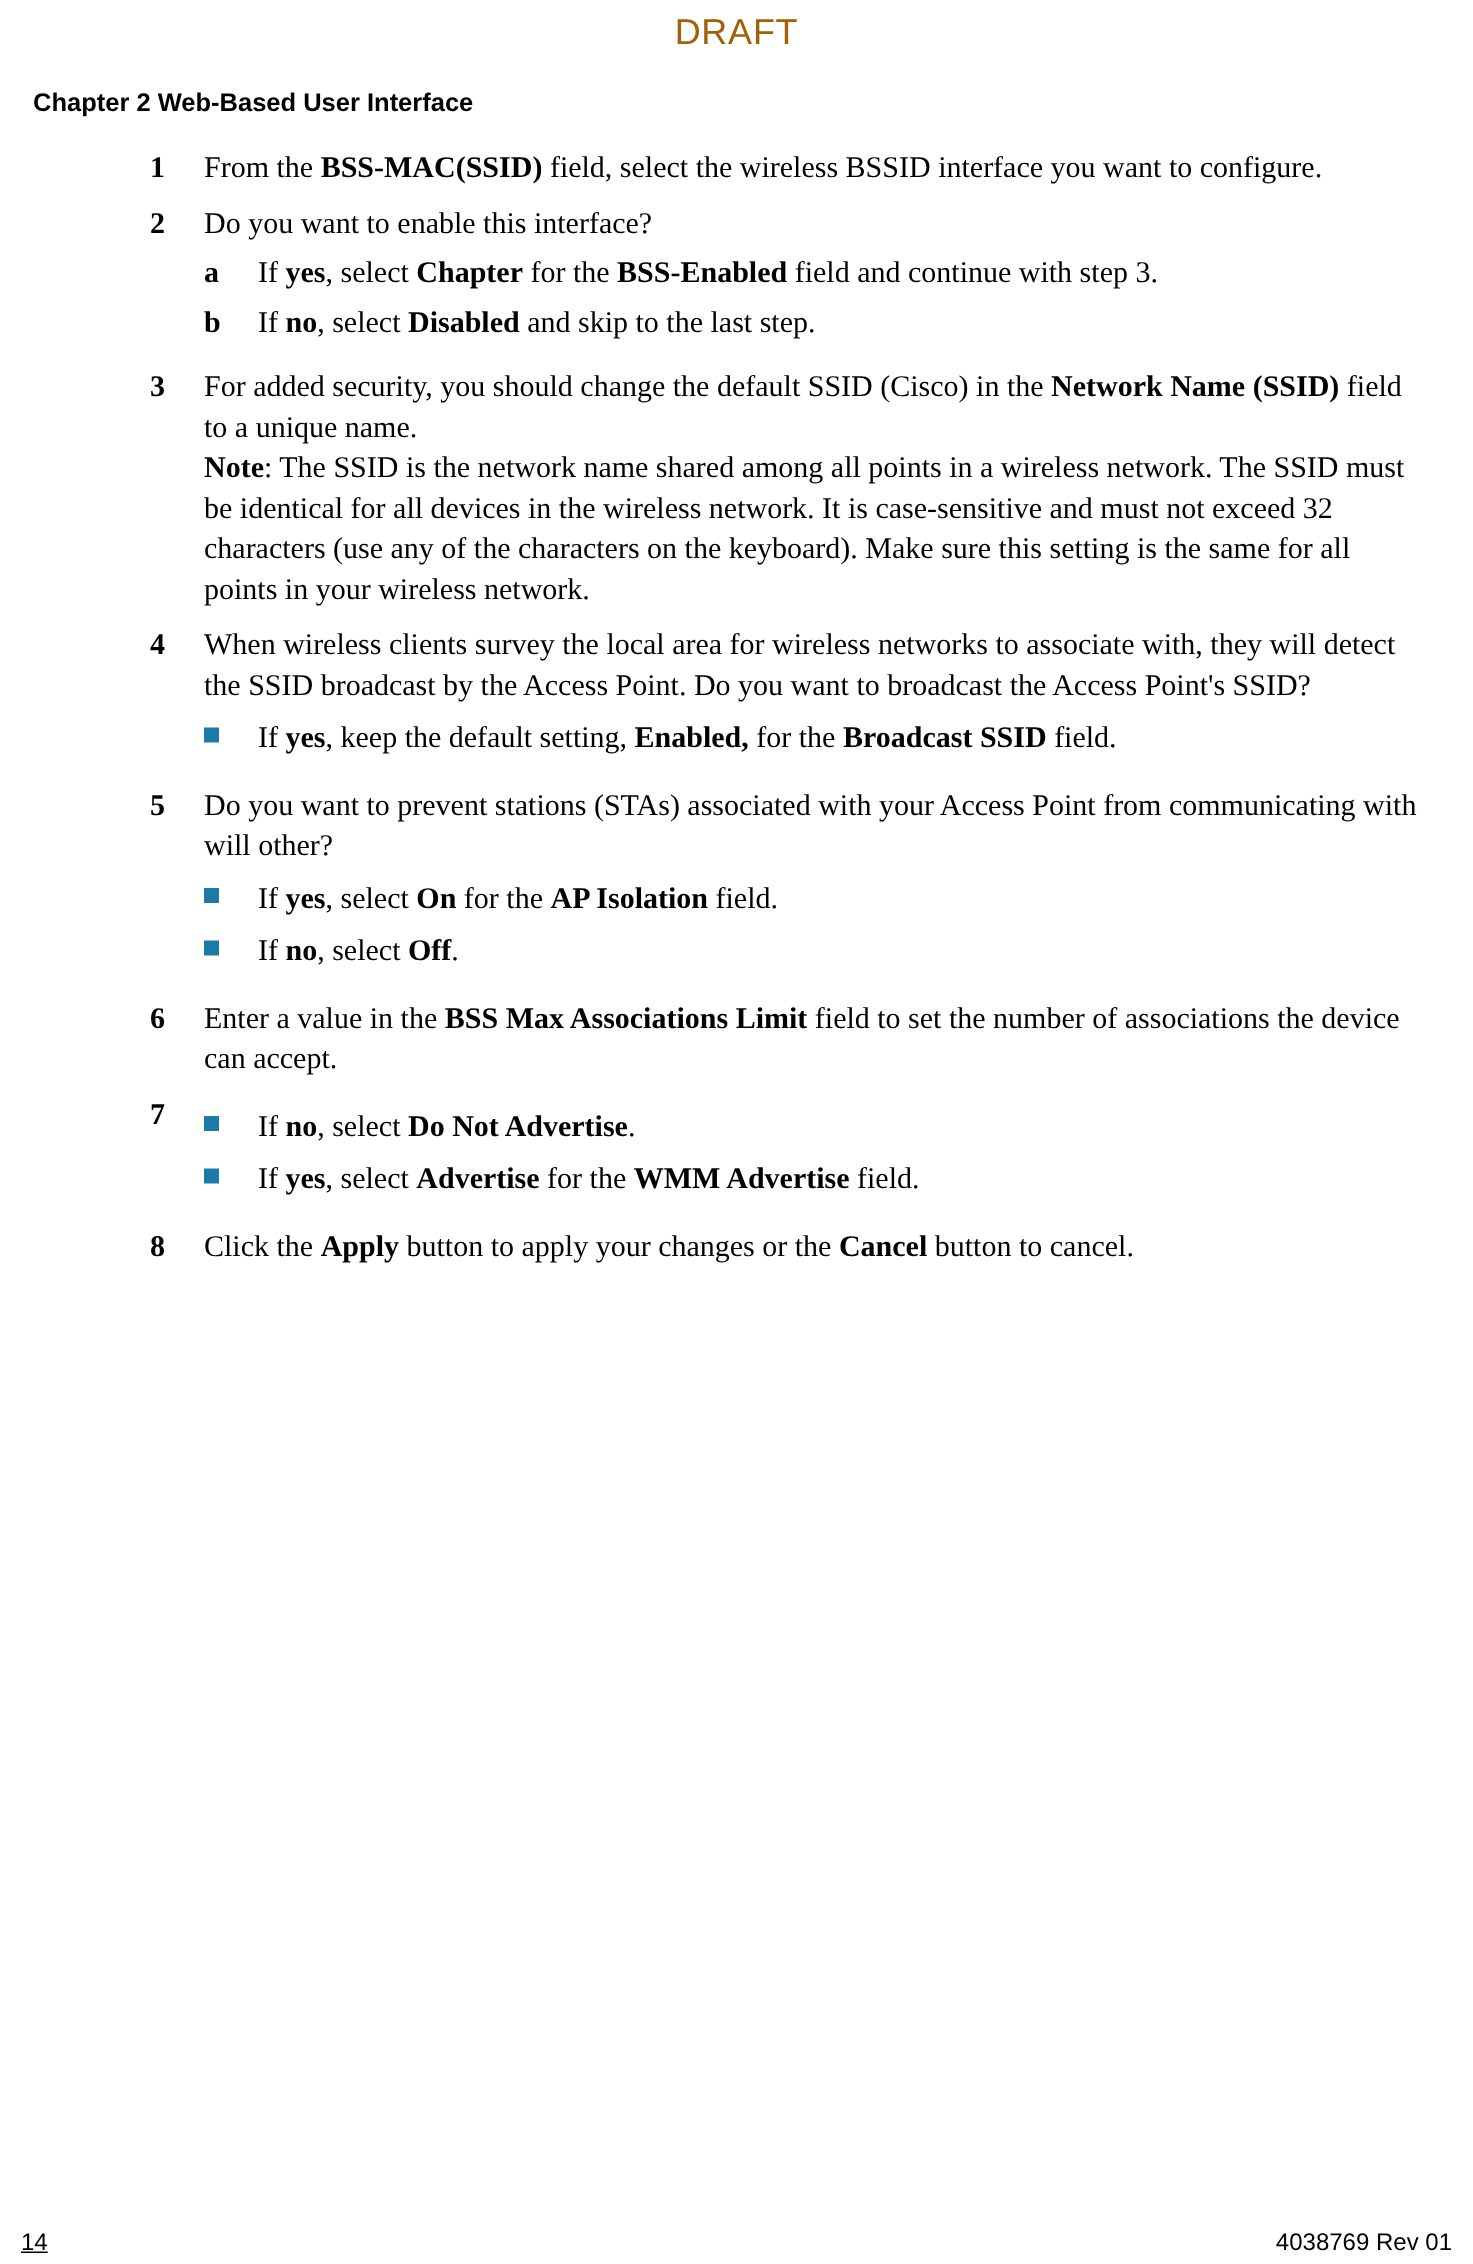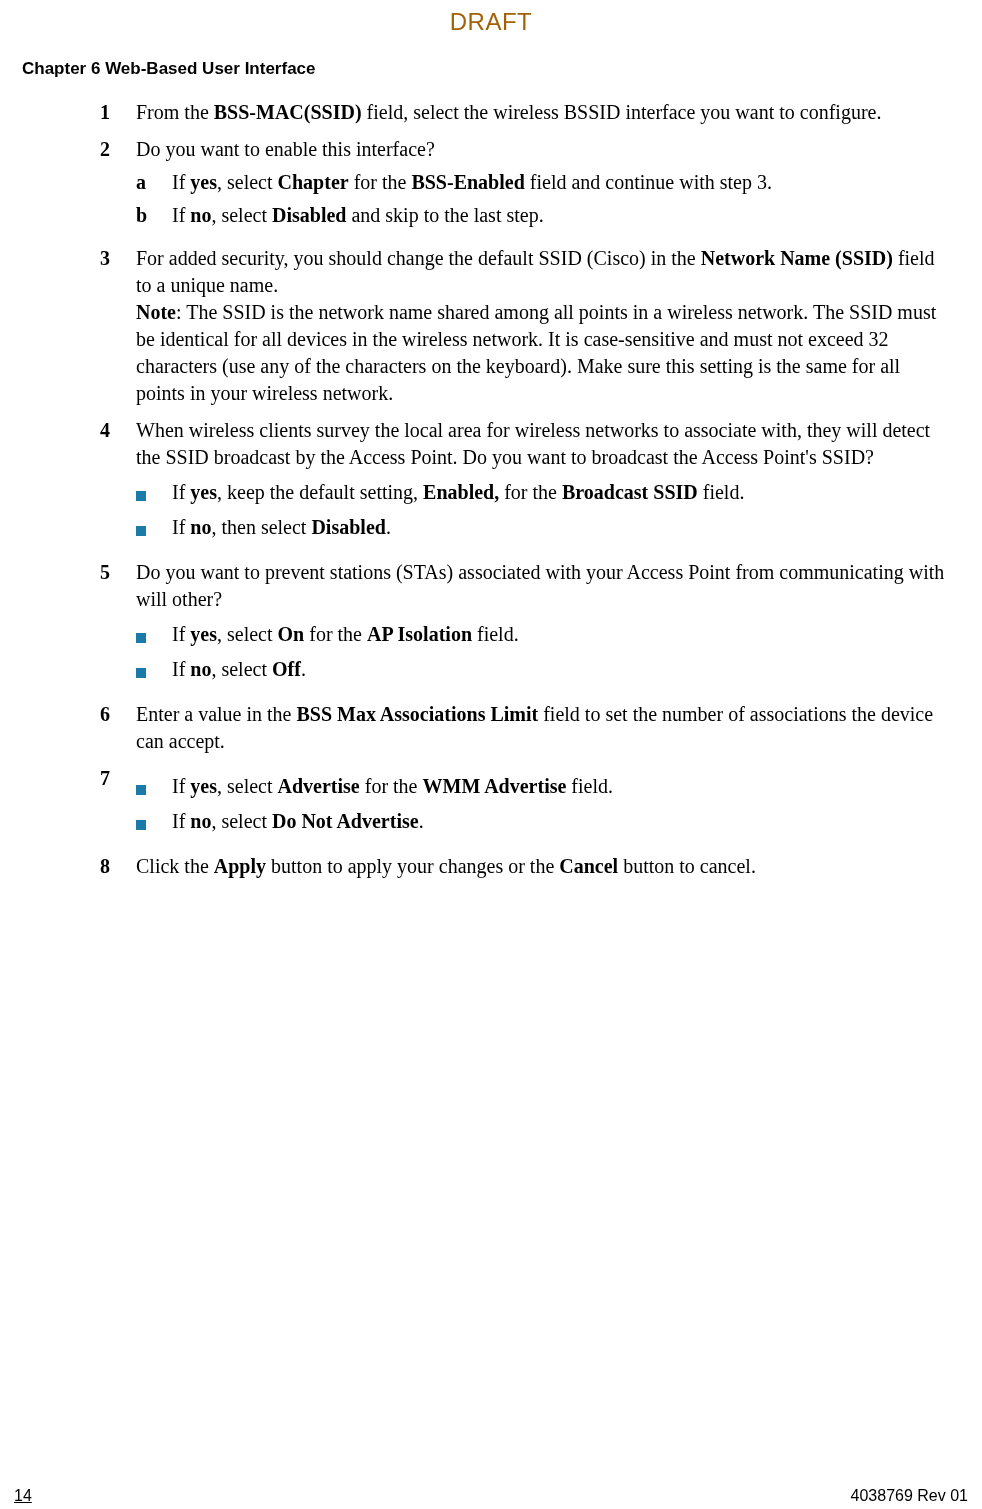--- a/index.html
+++ b/index.html
@@ -55,21 +55,21 @@
     flex: 0 0 36px;
     font-weight: bold;
   }
   .subitem > .body {
     flex: 1;
   }
   .bulitem {
     display: flex;
     margin-top: 8px;
     margin-bottom: 8px;
-    align-items: center;
+    align-items: flex-start;
   }
   .bulitem > .sq {
     flex: 0 0 36px;
     display: flex;
     align-items: center;
     padding-top: 6px;
   }
   .bulitem .square {
     width: 10px;
     height: 10px;
@@ -88,21 +88,21 @@
     font-size: 16px;
   }
   .footer .pg { position: absolute; left: 14px; text-decoration: underline; }
   .footer .rev { position: absolute; right: 14px; }
 </style>
 </head>
 <body>
 
 <div class="draft">DRAFT</div>
 
-<div class="chapter-line">Chapter 6    Web-Based User Interface</div>
+<div class="chapter-line">Chapter 2    Web-Based User Interface</div>
 
 <div class="content">
 
   <div class="numitem">
     <div class="num">1</div>
     <div class="body">From the <b>BSS-MAC(SSID)</b> field, select the wireless BSSID interface you want to configure.</div>
   </div>
 
   <div class="numitem">
     <div class="num">2</div>
@@ -127,26 +127,20 @@
   <div class="numitem">
     <div class="num">4</div>
     <div class="body">
       <div>When wireless clients survey the local area for wireless networks to associate with, they will detect the SSID broadcast by the Access Point. Do you want to broadcast the Access Point's SSID?</div>
       <div class="bulitem">
         <div class="sq">
             <div class="square"></div>
           </div>
         <div class="body">If <b>yes</b>, keep the default setting, <b>Enabled,</b> for the <b>Broadcast SSID</b> field.</div>
       </div>
-      <div class="bulitem">
-        <div class="sq">
-            <div class="square"></div>
-          </div>
-        <div class="body">If <b>no</b>, then select <b>Disabled</b>.</div>
-      </div>
     </div>
   </div>
 
   <div class="numitem">
     <div class="num">5</div>
     <div class="body">
       <div>Do you want to prevent stations (STAs) associated with your Access Point from communicating with will other?</div>
       <div class="bulitem">
         <div class="sq">
             <div class="square"></div>
@@ -167,27 +161,27 @@
     <div class="body">Enter a value in the <b>BSS Max Associations Limit</b> field to set the number of associations the device can accept.</div>
   </div>
 
   <div class="numitem">
     <div class="num">7</div>
     <div class="body">
       <div class="bulitem">
         <div class="sq">
             <div class="square"></div>
           </div>
-        <div class="body">If <b>yes</b>, select <b>Advertise</b> for the <b>WMM Advertise</b> field.</div>
+        <div class="body">If <b>no</b>, select <b>Do Not Advertise</b>.</div>
       </div>
       <div class="bulitem">
         <div class="sq">
             <div class="square"></div>
           </div>
-        <div class="body">If <b>no</b>, select <b>Do Not Advertise</b>.</div>
+        <div class="body">If <b>yes</b>, select <b>Advertise</b> for the <b>WMM Advertise</b> field.</div>
       </div>
     </div>
   </div>
 
   <div class="numitem">
     <div class="num">8</div>
     <div class="body">Click the <b>Apply</b> button to apply your changes or the <b>Cancel</b> button to cancel.</div>
   </div>
 
 </div>

